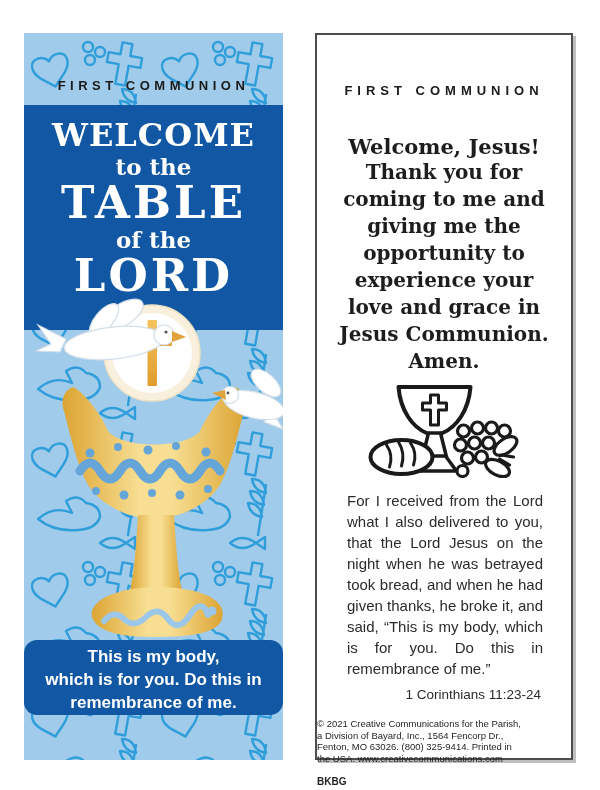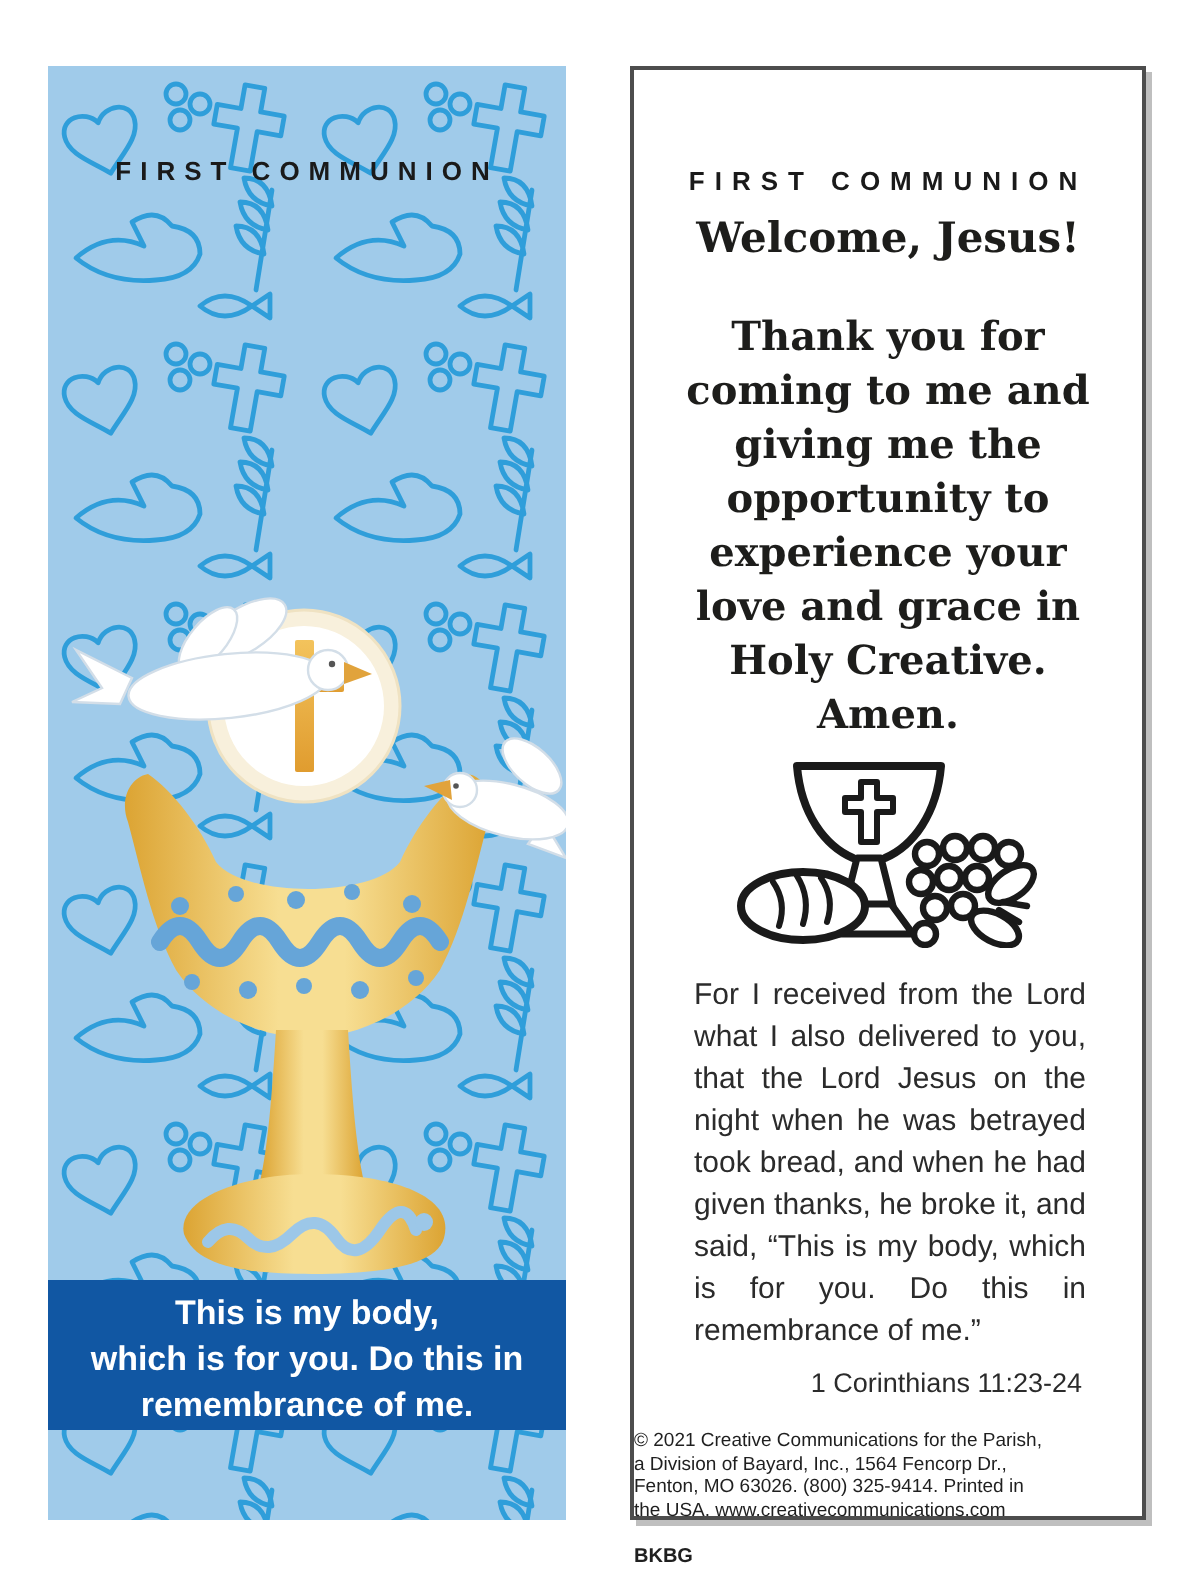--- a/index.html
+++ b/index.html
@@ -11,28 +11,28 @@
   .pattern-layer{position:absolute;inset:0;z-index:0;}
   .eyebrow-left{position:absolute;top:45px;left:0;width:100%;text-align:center;z-index:4;
     font-size:13px;font-weight:700;letter-spacing:4.5px;color:#1a1a1a;}
   .blue-box{position:absolute;top:72px;left:0;width:100%;height:225px;background:#1157A3;z-index:1;
     text-align:center;color:#fff;font-family:"DejaVu Serif",serif;font-weight:700;padding-top:12px;box-sizing:border-box;}
   .t-big{font-size:32px;line-height:36px;letter-spacing:1px;}
   .t-small{font-size:23px;line-height:27px;}
   .t-huge{font-size:45px;line-height:46px;letter-spacing:3px;}
   .illus-layer{position:absolute;inset:0;z-index:3;pointer-events:none;}
   .verse-band{position:absolute;top:607px;left:0;width:100%;height:75px;background:#1157A3;z-index:2;
-    text-align:center;color:#ffffff;font-size:17px;font-weight:600;line-height:23px;padding-top:5px;box-sizing:border-box;}
+    text-align:center;color:#ffffff;font-size:17px;font-weight:600;line-height:23px;padding-top:5px;box-sizing:border-box;border-radius:13px;}
 
   
   .card-right{position:absolute;left:315px;top:33px;width:254px;height:723px;background:#ffffff;
     border:2px solid #4d4d4d;box-shadow:3px 3px 0 #bfbfbf;color:#1d1d1b;}
   .eyebrow-right{margin-top:48px;text-align:center;font-size:13px;font-weight:700;letter-spacing:5px;color:#1a1a1a;}
-  .greeting{margin-top:8px;text-align:center;font-family:"DejaVu Serif",serif;font-weight:700;font-size:21px;}
-  .prayer{margin-top:24px;text-align:center;font-family:"DejaVu Serif",serif;font-weight:700;
+  .greeting{margin-top:36px;text-align:center;font-family:"DejaVu Serif",serif;font-weight:700;font-size:21px;}
+  .prayer{margin-top:0;text-align:center;font-family:"DejaVu Serif",serif;font-weight:700;
     font-size:20px;line-height:27px;}
   .lineart-wrap{margin-top:8px;text-align:center;}
   .scripture{margin:8px 28px 0 30px;font-size:15px;line-height:21px;text-align:justify;color:#2b2b2b;}
   .reference{margin:8px 30px 0 0;text-align:right;font-size:13.5px;color:#2b2b2b;padding-left:36px;}
   .copyright{margin-top:16px;text-align:left;font-size:9.5px;line-height:11.5px;color:#1f1f1f;}
   .product-code{font-weight:700;font-size:10px;margin-top:12px;}
 </style>
 </head>
 <body>
 
@@ -52,20 +52,27 @@
           <path d="M 112,62 L 104,112 M 112,70 q -12,-2 -14,-14 q 12,0 14,14 z M 110,82 q -12,-2 -14,-14 q 12,0 14,14 z M 108,94 q -12,-2 -14,-14 q 12,0 14,14 z"></path>
           <path d="M 76,120 q 12,-10 26,0 q -14,10 -26,0 z M 102,120 l 9,-6 v12 z"></path>
         </g>
       </pattern>
     </defs>
     <rect width="259" height="727" fill="url(#bgpat)"></rect>
   </svg>
 
   <div class="eyebrow-left">FIRST COMMUNION</div>
 
+  <div class="blue-box">
+    <div class="t-big">WELCOME</div>
+    <div class="t-small">to the</div>
+    <div class="t-huge">TABLE</div>
+    <div class="t-small">of the</div>
+    <div class="t-huge">LORD</div>
+  </div>
 
   <div class="verse-band">
     <div>This is my body,</div>
     <div>which is for you. Do this in</div>
     <div>remembrance of me.</div>
   </div>
 
   <svg class="illus-layer" width="259" height="727" viewBox="0 0 259 727">
     <defs>
       <linearGradient id="goldH" x1="0" y1="0" x2="1" y2="0">
@@ -139,21 +146,21 @@
 
   <div class="greeting">Welcome, Jesus!</div>
 
   <div class="prayer">
     <div>Thank you for</div>
     <div>coming to me and</div>
     <div>giving me the</div>
     <div>opportunity to</div>
     <div>experience your</div>
     <div>love and grace in</div>
-    <div>Holy Creative.</div>
+    <div>Jesus Communion.</div>
     <div>Amen.</div>
   </div>
 
   <div class="lineart-wrap">
     <svg width="160" height="95" viewBox="0 0 155 95" fill="#FFFFFF" stroke="#1a1a1a" stroke-width="4" stroke-linejoin="round" stroke-linecap="round">
 
       <path d="M 32,4 H 104 C 102,28 90,44 76,50 C 72,52 64,52 60,50 C 46,44 34,28 32,4 Z"></path>
 
       <path d="M 62,50 L 56,74 H 80 L 74,50 Z" stroke-width="3.5"></path>
       <path d="M 46,88 L 57,73 H 79 L 90,88 Z" stroke-width="3.5"></path>

